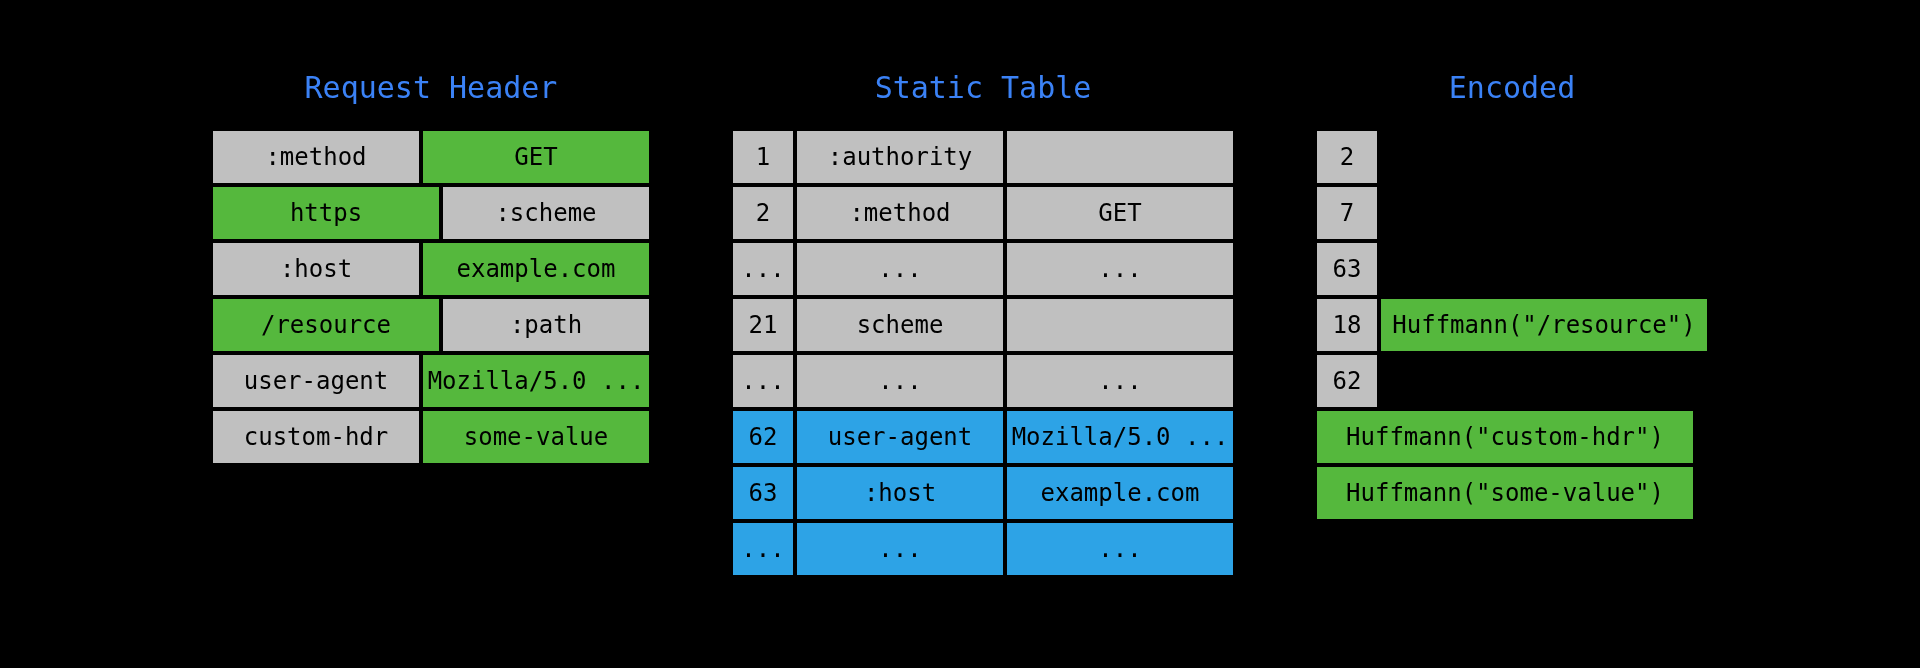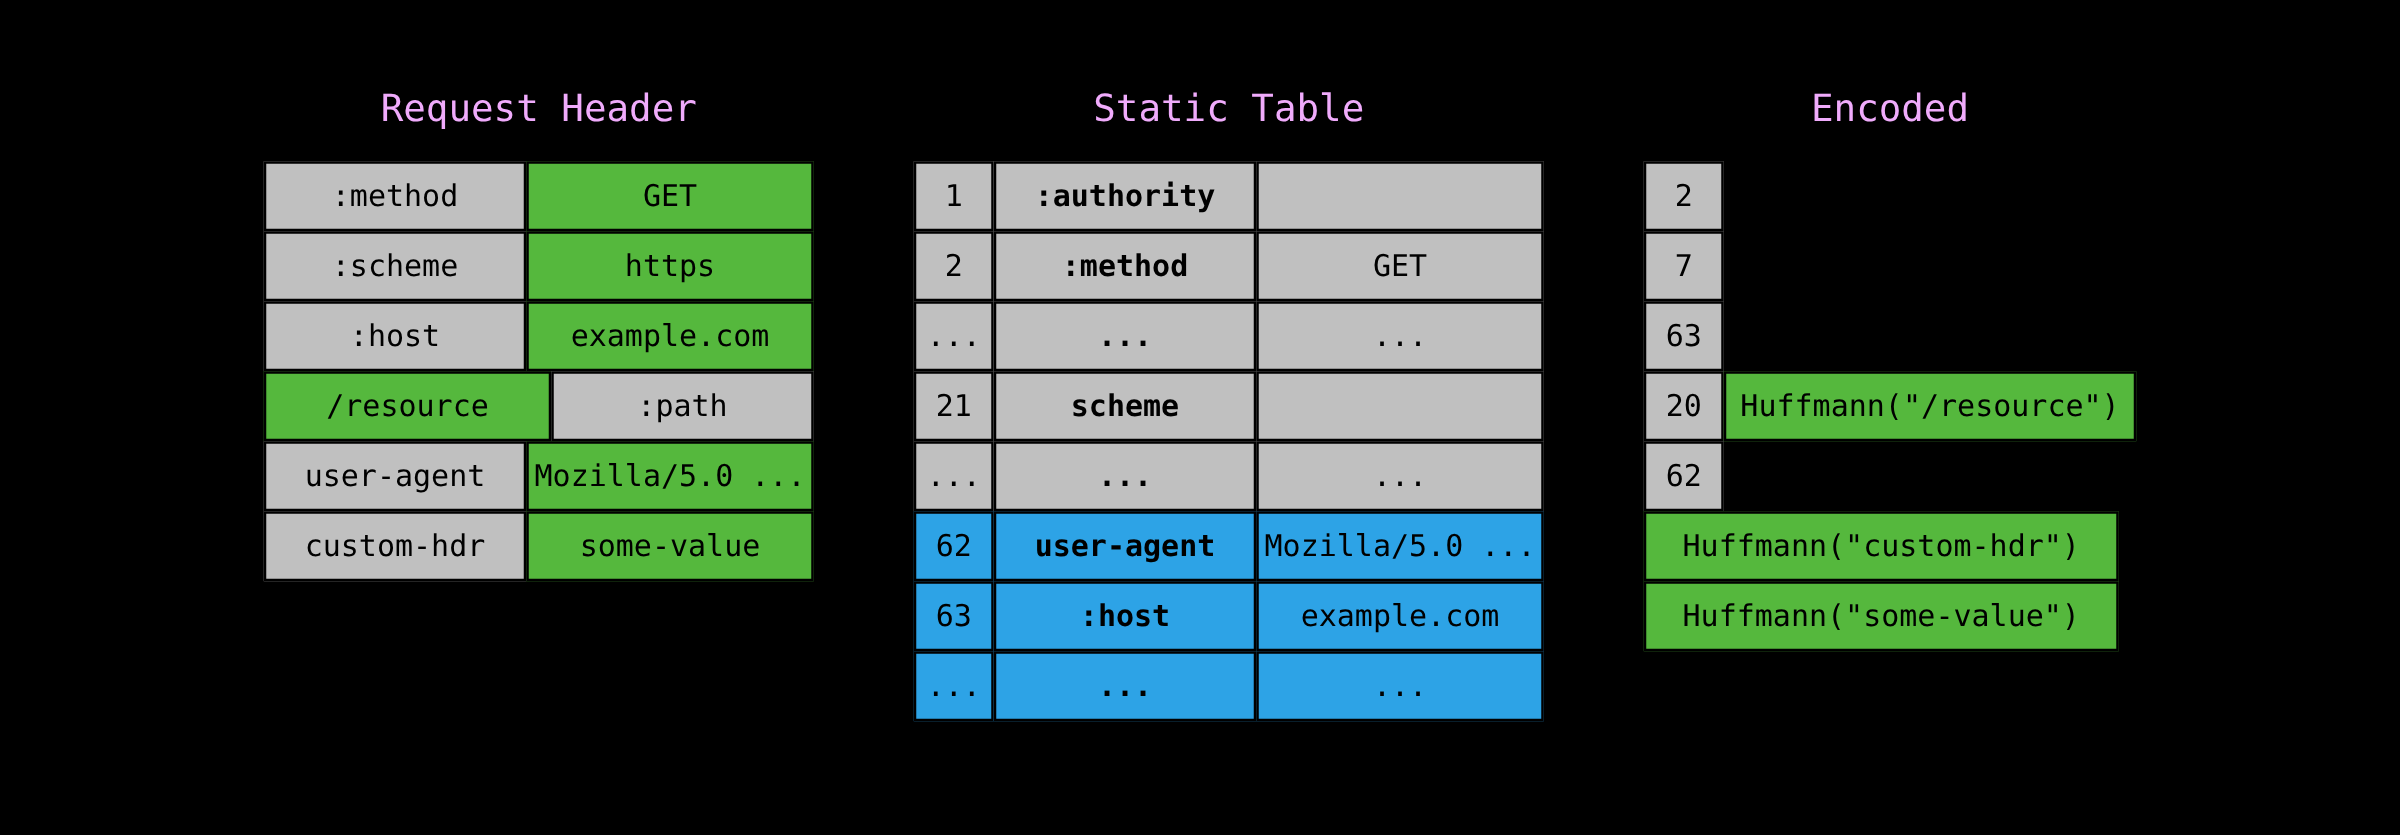--- a/index.html
+++ b/index.html
@@ -19,21 +19,21 @@
     align-items: flex-start;
     justify-content: center;
     padding-top: 70px;
     gap: 80px;
   }
   .col {
     display: flex;
     flex-direction: column;
   }
   .col-title {
-    color: #f0abfc;
+    color: #3b82f6;
     font-size: 30px;
     text-align: center;
     margin-bottom: 24px;
   }
 
   
   .cell {
     box-sizing: border-box;
     height: 56px;
     border: 2px solid #000;
@@ -48,21 +48,21 @@
   .blue  { background: #2da3e6; }
 
   
   .req-row { display: flex; }
   .req-key   { width: 210px; }
   .req-val   { width: 230px; }
 
   
   .st-row { display: flex; }
   .st-idx  { width: 64px; }
-  .st-key  { width: 210px; font-weight: bold; }
+  .st-key  { width: 210px; }
   .st-val  { width: 230px; }
 
   
   .enc-row { display: flex; margin-bottom: 0px;}
   .enc-idx  { width: 64px; }
   .enc-val  { width: 330px; justify-content: center;}
   .enc-full { width: 380px; justify-content: center;}
 
   
   .col .row + .row .cell,
@@ -79,22 +79,22 @@
 <div class="wrap">
 
   <div class="col">
     <div class="col-title">Request Header</div>
     <div id="request-body">
         <div class="req-row">
           <div class="cell gray req-key">:method</div>
           <div class="cell green req-val">GET</div>
         </div>
         <div class="req-row">
+          <div class="cell green req-val">https</div>
           <div class="cell gray req-key">:scheme</div>
-          <div class="cell green req-val">https</div>
         </div>
         <div class="req-row">
           <div class="cell gray req-key">:host</div>
           <div class="cell green req-val">example.com</div>
         </div>
         <div class="req-row">
           <div class="cell green req-val">/resource</div>
           <div class="cell gray req-key">:path</div>
         </div>
         <div class="req-row">
@@ -162,21 +162,21 @@
         <div class="enc-row">
           <div class="cell gray enc-idx">2</div>
         </div>
         <div class="enc-row">
           <div class="cell gray enc-idx">7</div>
         </div>
         <div class="enc-row">
           <div class="cell gray enc-idx">63</div>
         </div>
         <div class="enc-row">
-          <div class="cell gray enc-idx">20</div>
+          <div class="cell gray enc-idx">18</div>
           <div class="cell green enc-val">Huffmann("/resource")</div>
         </div>
         <div class="enc-row">
           <div class="cell gray enc-idx">62</div>
         </div>
         <div class="enc-row">
           <div class="cell green enc-full">Huffmann("custom-hdr")</div>
         </div>
         <div class="enc-row">
           <div class="cell green enc-full">Huffmann("some-value")</div>

